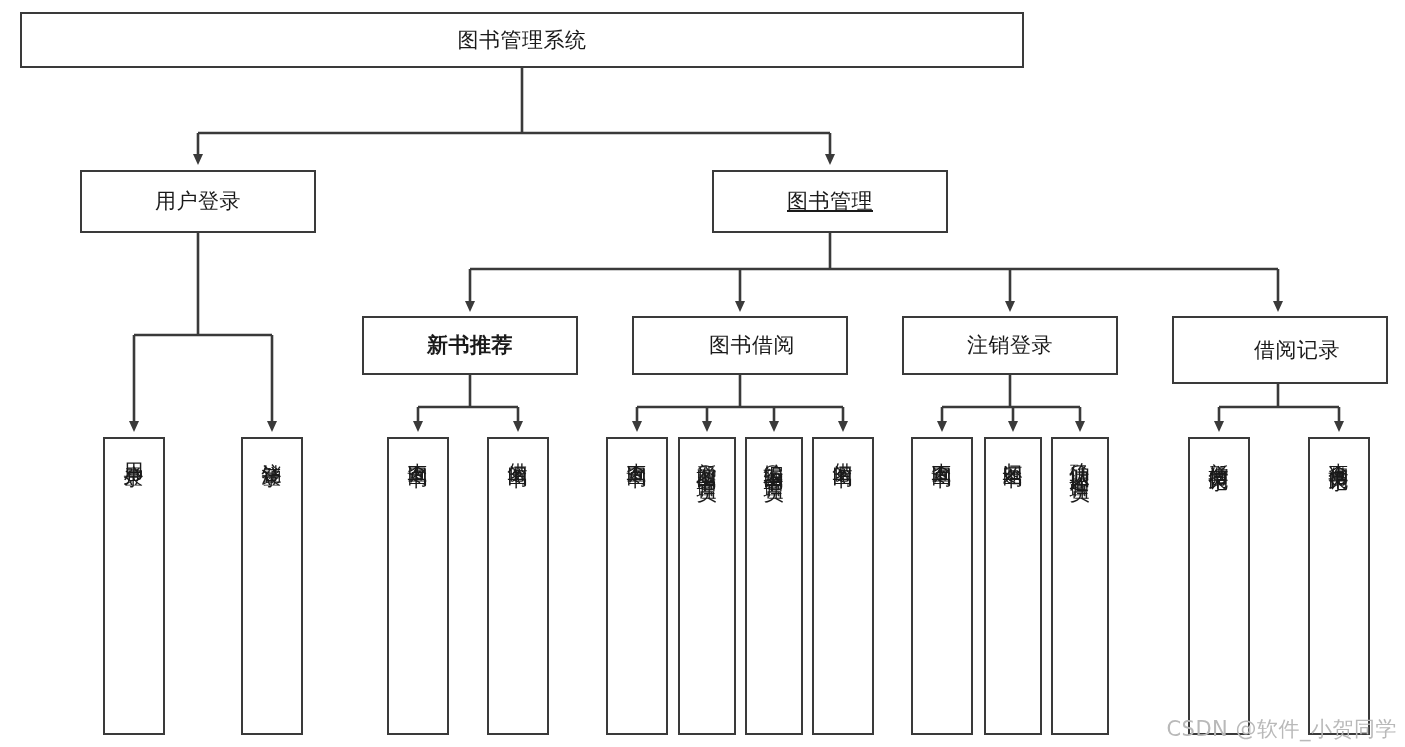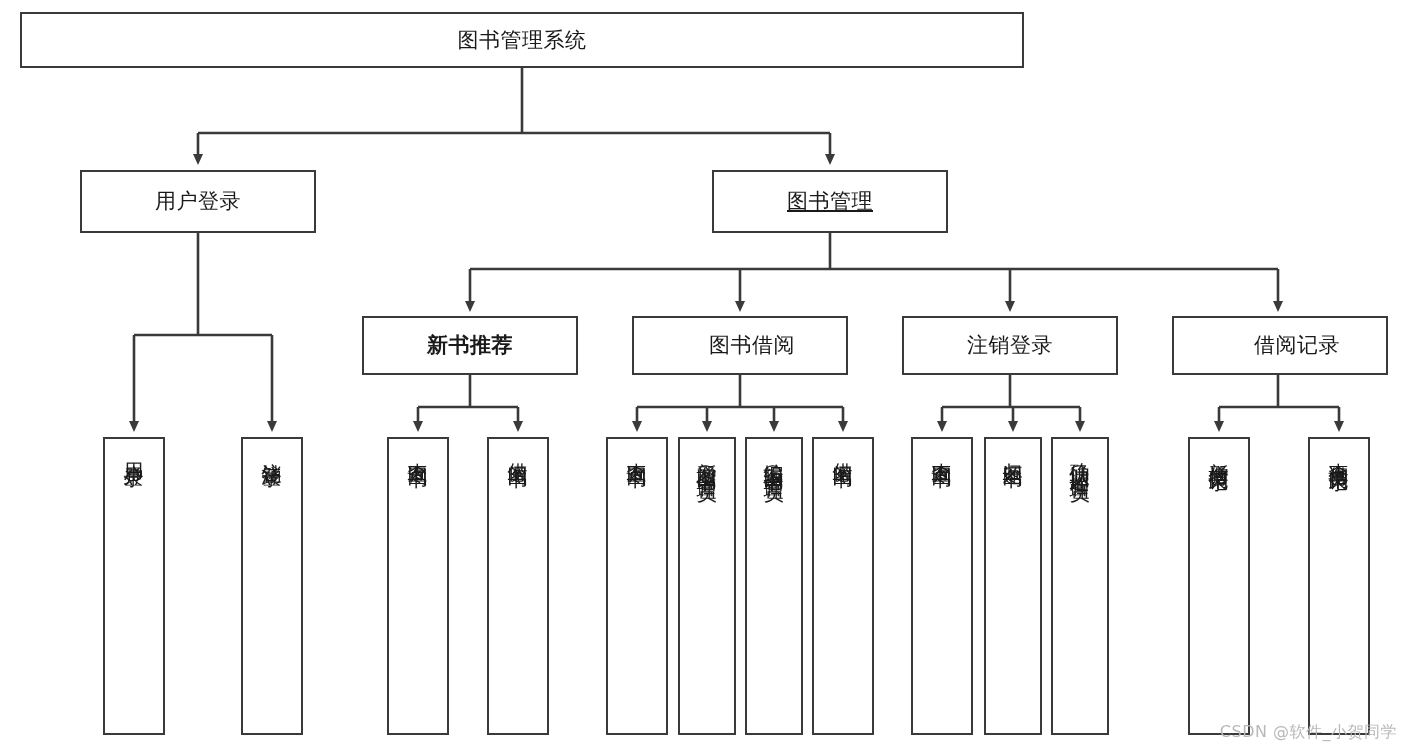--- a/index.html
+++ b/index.html
@@ -63,21 +63,21 @@
     white-space: nowrap;
     margin: 0 auto;
   }
   .node.v.tall .label {
     letter-spacing: 3px;
   }
   .watermark {
     position: absolute;
     right: 8px;
     bottom: 4px;
-    font-size: 16px;
+    font-size: 21px;
     color: #b9b9b9;
     letter-spacing: 0.5px;
     z-index: 3;
     white-space: nowrap;
   }
 </style>
 </head>
 <body>
 
 <div id="canvas">
@@ -145,21 +145,21 @@
 
   <div class="node h" style="left:362px; top:316px; width:216px; height:59px;font-weight:bold;">
     <span class="label">新书推荐</span>
   </div>
   <div class="node h" style="left:632px; top:316px; width:216px; height:59px;padding-left:24px;">
     <span class="label">图书借阅</span>
   </div>
   <div class="node h" style="left:902px; top:316px; width:216px; height:59px;">
     <span class="label">注销登录</span>
   </div>
-  <div class="node h" style="left:1172px; top:316px; width:216px; height:59px;padding-left:34px;">
+  <div class="node h" style="left:1172px; top:316px; width:216px; height:68px;padding-left:34px;">
     <span class="label">借阅记录</span>
   </div>
 
   <div class="node v" style="left:103px; top:437px; width:62px; height:298px;">
     <span class="label">用户登录</span>
   </div>
   <div class="node v" style="left:241px; top:437px; width:62px; height:298px;">
     <span class="label">注销登录</span>
   </div>
 

